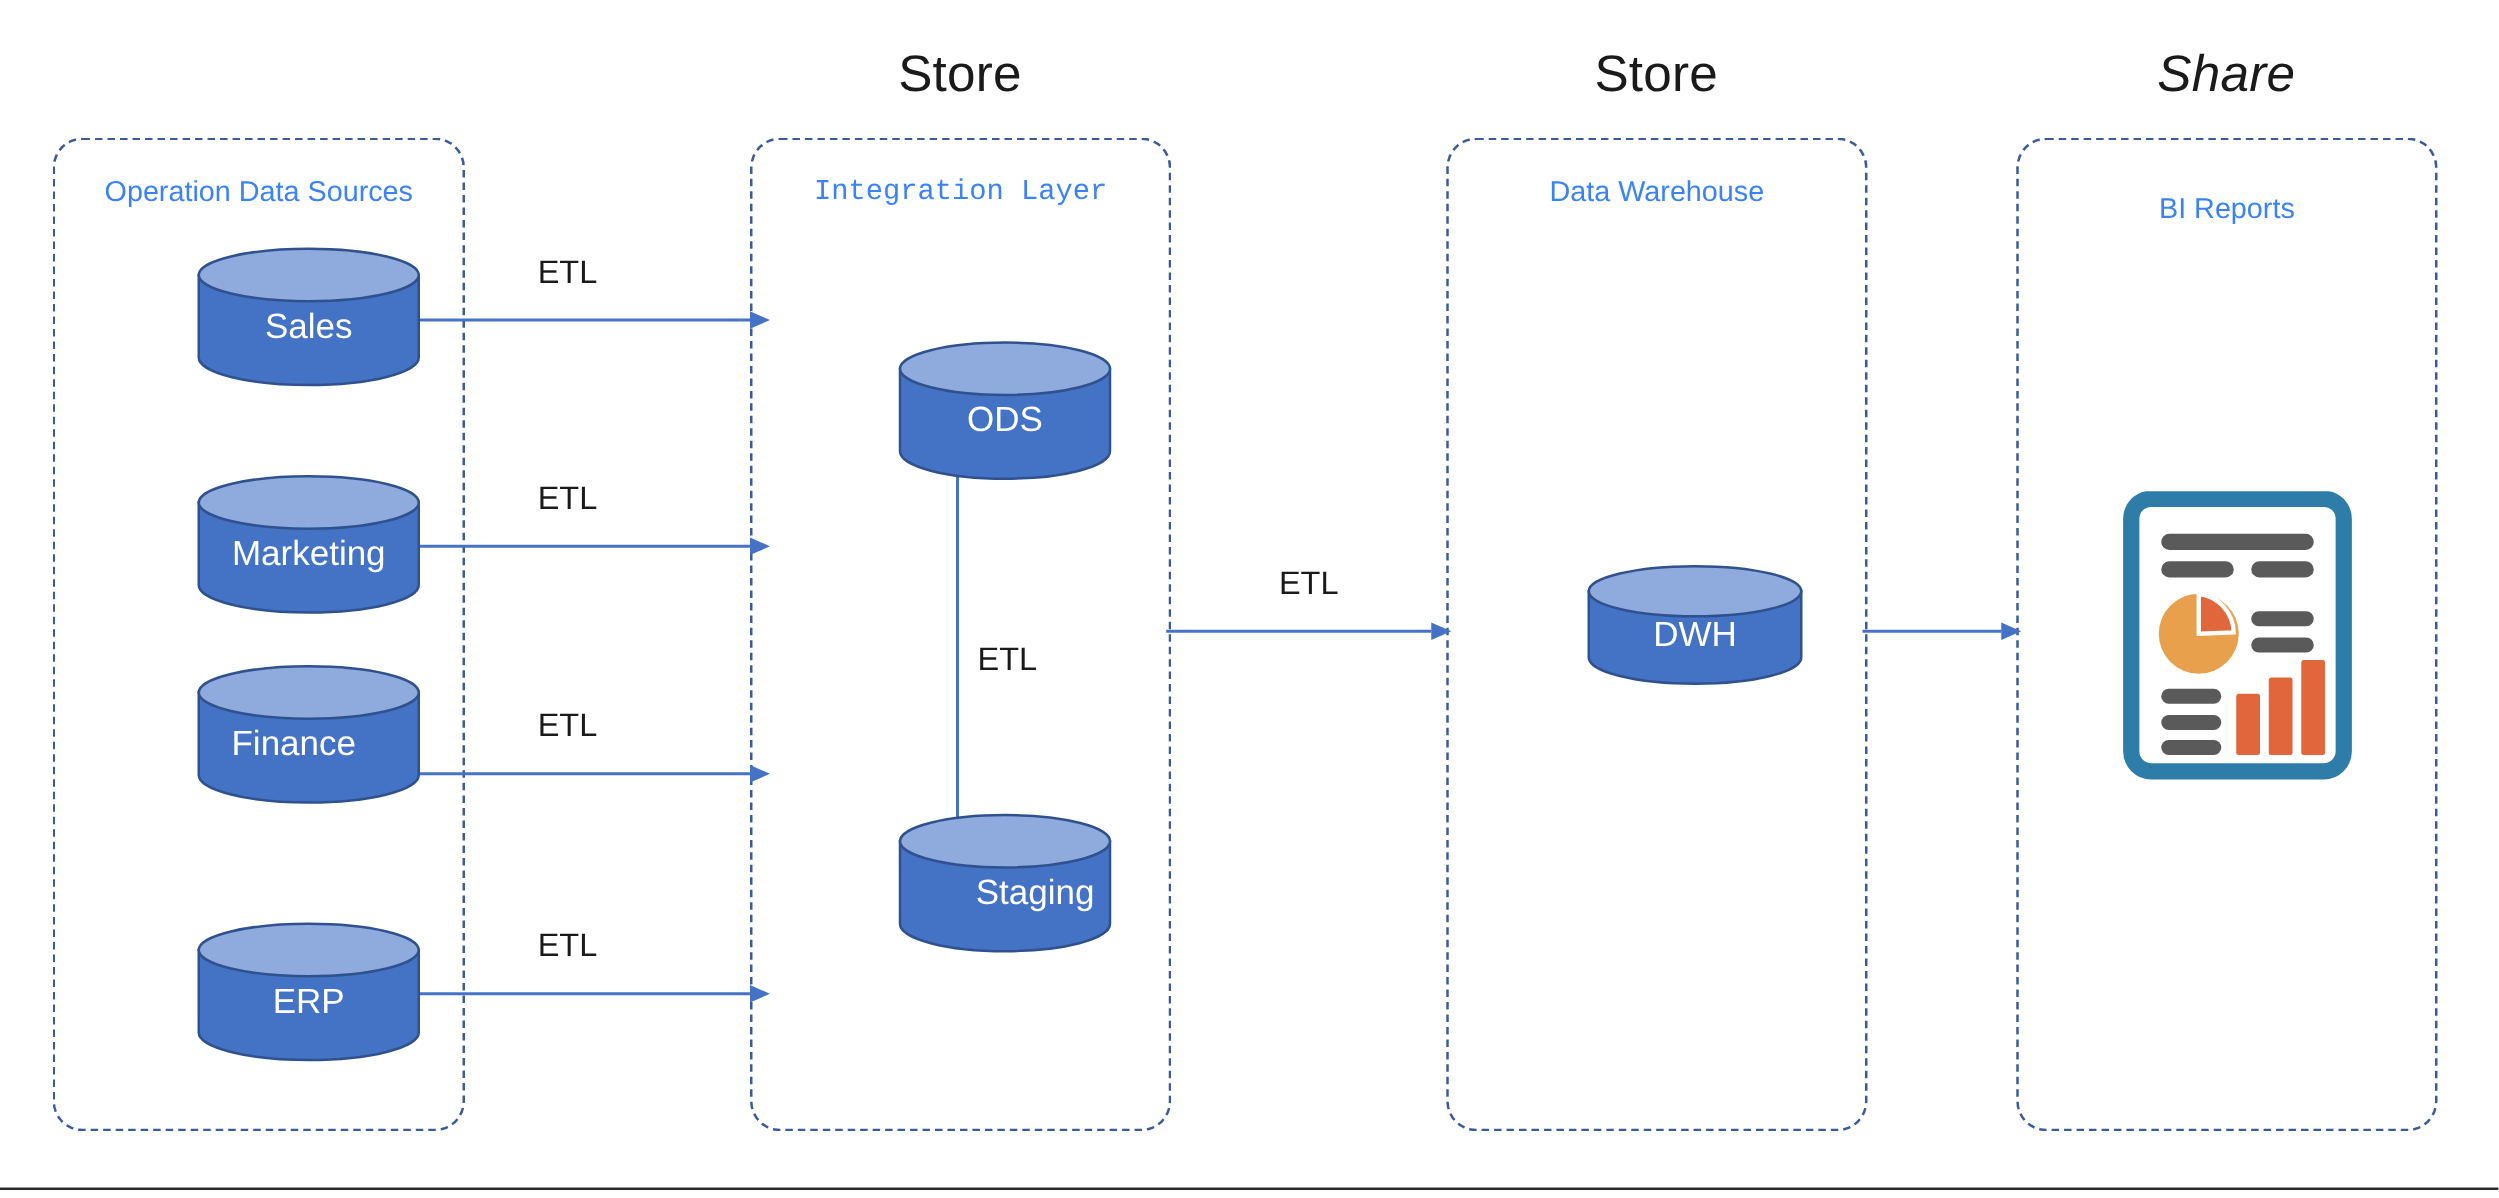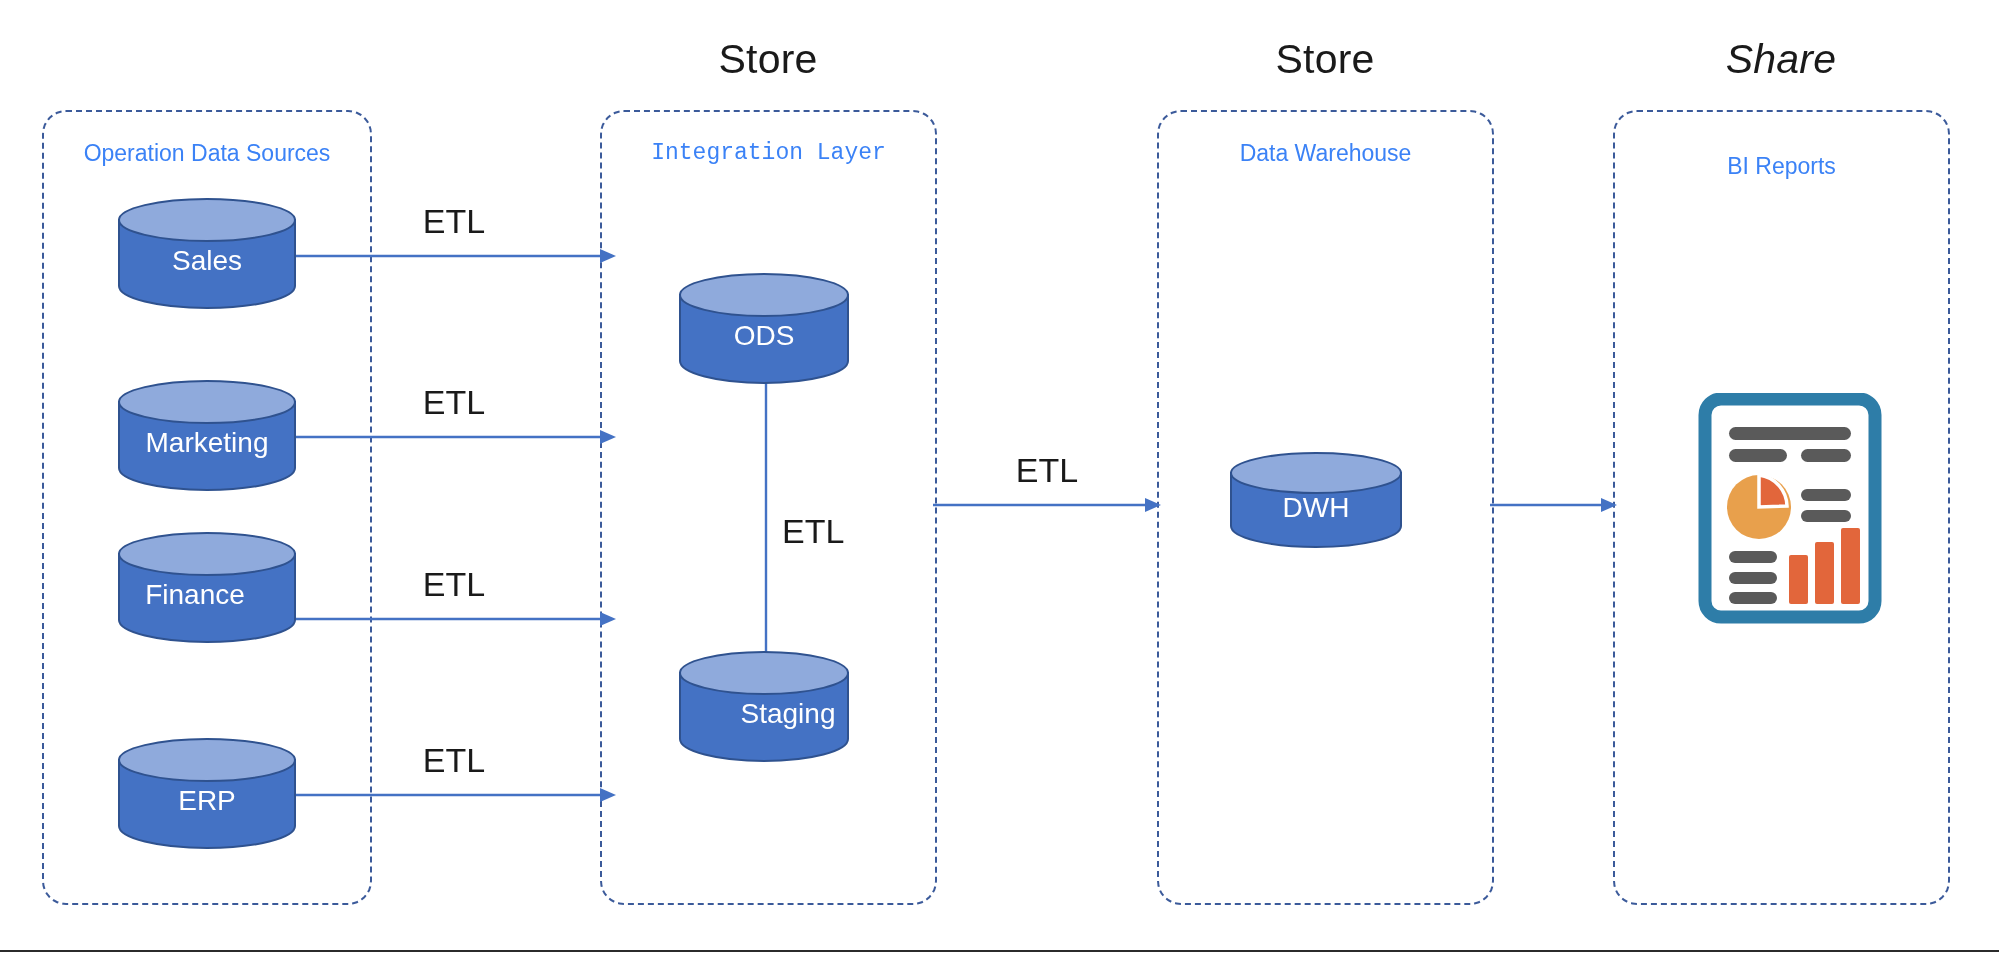--- a/index.html
+++ b/index.html
@@ -43,20 +43,21 @@
     right: 0;
     text-align: center;
     font-size: 23px;
     font-weight: 400;
     color: #3b82f6;
     white-space: nowrap;
   }
   
   .cyl {
     position: absolute;
+    margin-left: 40px;
   }
   .cyl svg {
     display: block;
     overflow: visible;
   }
   .cyl-label {
     position: absolute;
     left: 0;
     right: 0;
     text-align: center;
@@ -67,21 +68,21 @@
     pointer-events: none;
   }
   
   .conn {
     position: absolute;
     pointer-events: none;
   }
   .conn svg { display: block; overflow: visible; }
   .conn-label {
     position: absolute;
-    font-size: 34px;
+    font-size: 26px;
     color: #1a1a1a;
     white-space: nowrap;
     text-align: center;
   }
   
   .bi-icon { position: absolute; }
   .bi-icon svg { display: block; }
   
   .bottom-rule {
     position: absolute;

